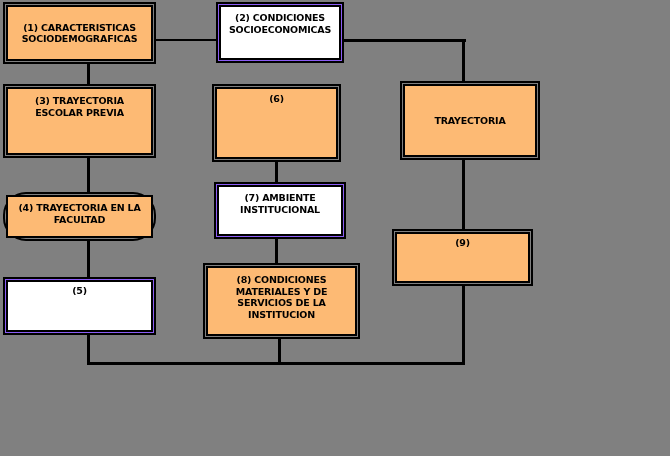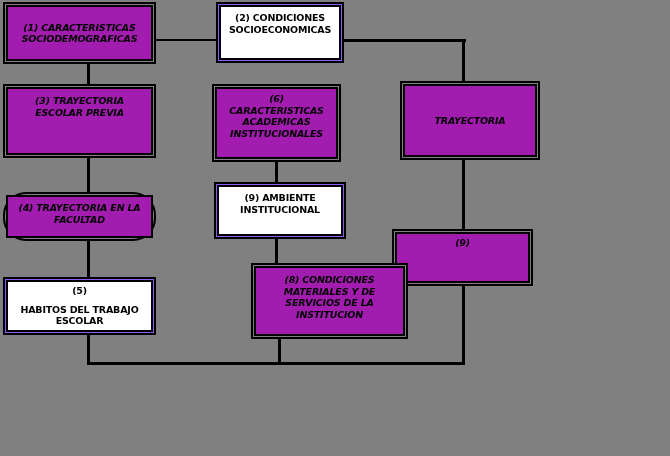--- a/index.html
+++ b/index.html
@@ -39,21 +39,21 @@
     height: 100%;
     border: 2px solid #000000;
     display: flex;
     flex-direction: column;
     align-items: center;
     justify-content: center;
     text-align: center;
     padding: 2px 3px;
   }
   .node.gray { background: #808080; }
-  .node.gray .inner { background: #a21caf; border-color: #000000; font-style: italic; }
+  .node.gray .inner { background: #fdba74; border-color: #000000; }
   .node.white { background: #8b5cf6; }
   .node.white .inner { background: #ffffff; border-color: #000000; }
 
   
   .node { border-width: 2px; }
   .node .inner { border-width: 2px; margin: 1px; width: calc(100% - 2px); height: calc(100% - 2px); }
   .node.gray .inner { outline: 0; }
 
   .label {
     color: #000000;
@@ -70,21 +70,21 @@
   
   #n1 { left: 3px;   top: 2px;   width: 153px; height: 62px; }
   #n2 { left: 216px; top: 2px;   width: 128px; height: 61px; }
   #n3 { left: 3px;   top: 84px;  width: 153px; height: 74px; }
   #n6 { left: 212px; top: 84px;  width: 129px; height: 78px; }
   #ntr{ left: 400px; top: 81px;  width: 140px; height: 79px; }
   #n4 { left: 3px;   top: 192px; width: 153px; height: 49px; border-radius: 23px; }
   #n7 { left: 214px; top: 182px; width: 132px; height: 57px; }
   #n9 { left: 392px; top: 229px; width: 141px; height: 57px; }
   #n5 { left: 3px;   top: 277px; width: 153px; height: 58px; }
-  #n8 { left: 203px; top: 263px; width: 157px; height: 76px; margin-left: 48px; }
+  #n8 { left: 203px; top: 263px; width: 157px; height: 76px; }
 </style>
 </head>
 <body>
 
 <div id="canvas">
 
   <div class="line" style="left:156px; top:39px; width:60px; height:2px;"></div>
 
   <div class="line" style="left:87px; top:63px; width:3px; height:22px;"></div>
 
@@ -124,55 +124,50 @@
 
   <div class="node gray" id="n3">
     <div class="inner" style="justify-content:flex-start; padding-top:6px;">
       <span class="label">(3) TRAYECTORIA ESCOLAR PREVIA</span>
     </div>
   </div>
 
   <div class="node gray" id="n6">
     <div class="inner" style="justify-content:flex-start; padding-top:4px;">
       <span class="label">(6)</span>
-      <span class="label">CARACTERISTICAS
-ACADEMICAS
-INSTITUCIONALES</span>
     </div>
   </div>
 
   <div class="node gray" id="ntr">
     <div class="inner">
       <span class="label">TRAYECTORIA</span>
     </div>
   </div>
 
   <div class="node gray" id="n4">
     <div class="inner" style="justify-content:flex-start; padding-top:5px;">
       <span class="label">(4) TRAYECTORIA EN LA FACULTAD</span>
     </div>
   </div>
 
   <div class="node white" id="n7">
     <div class="inner" style="justify-content:flex-start; padding-top:5px;">
-      <span class="label">(9) AMBIENTE INSTITUCIONAL</span>
+      <span class="label">(7) AMBIENTE INSTITUCIONAL</span>
     </div>
   </div>
 
   <div class="node gray" id="n9">
     <div class="inner" style="justify-content:flex-start; padding-top:3px;">
       <span class="label num">(9)</span>
     </div>
   </div>
 
   <div class="node white" id="n5">
     <div class="inner" style="justify-content:flex-start; padding-top:3px;">
       <span class="label num">(5)</span>
-      <span class="label gap">HABITOS  DEL  TRABAJO
-ESCOLAR</span>
     </div>
   </div>
 
   <div class="node gray" id="n8">
     <div class="inner" style="justify-content:flex-start; padding-top:6px;">
       <span class="label">(8) CONDICIONES MATERIALES Y DE SERVICIOS DE LA INSTITUCION</span>
     </div>
   </div>
 
 </div>

